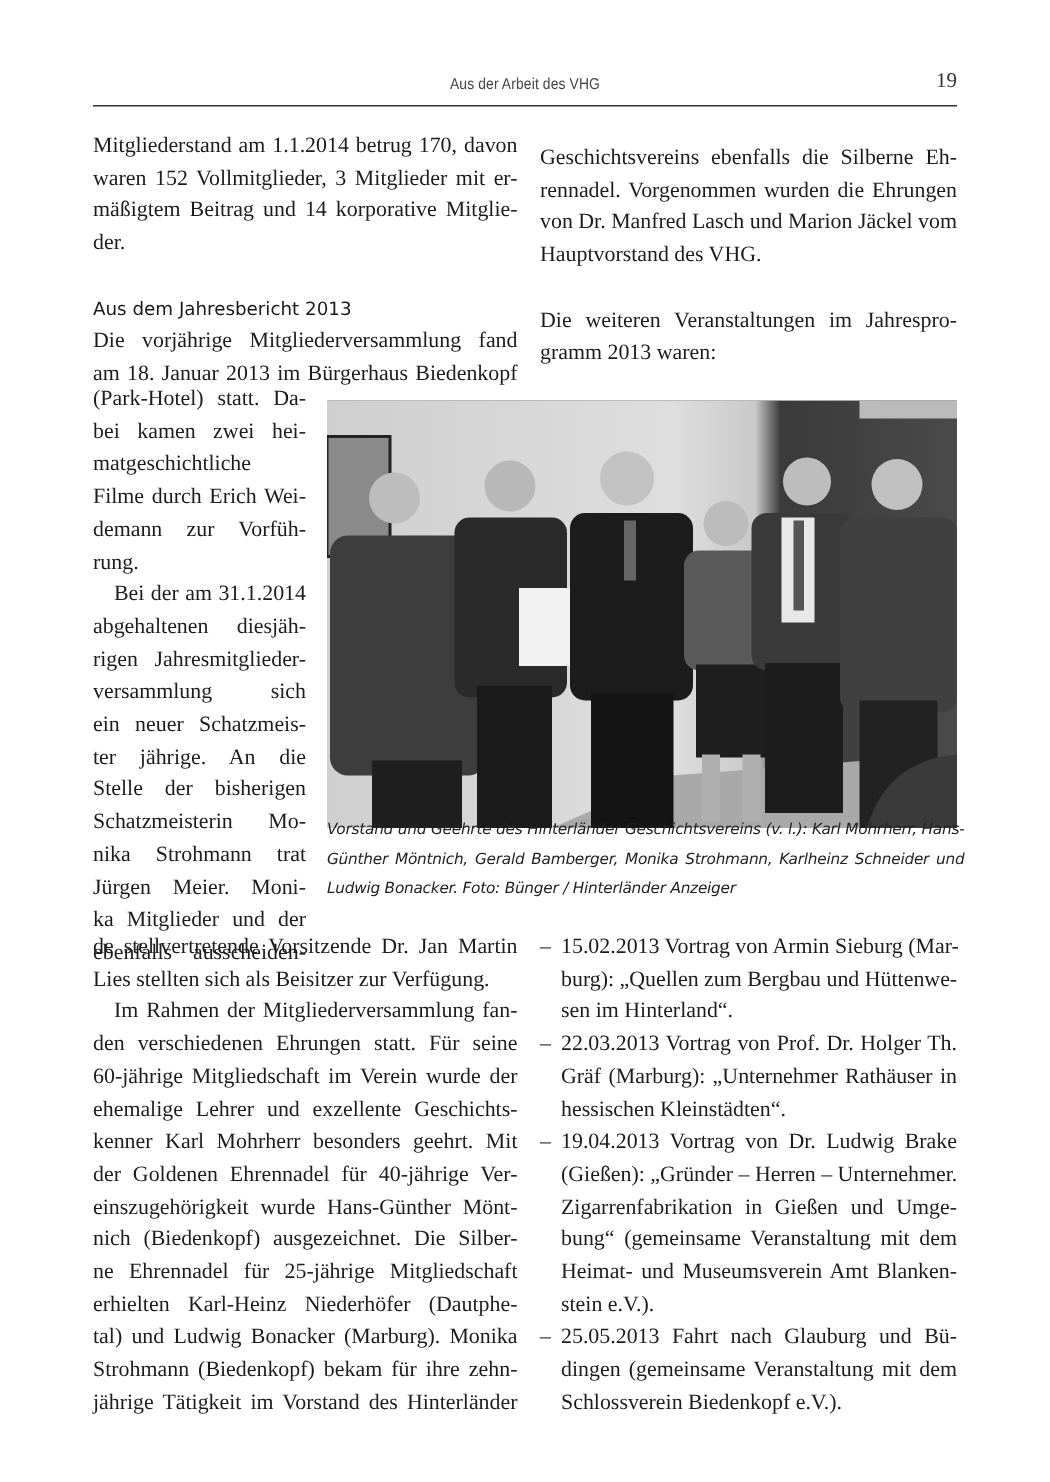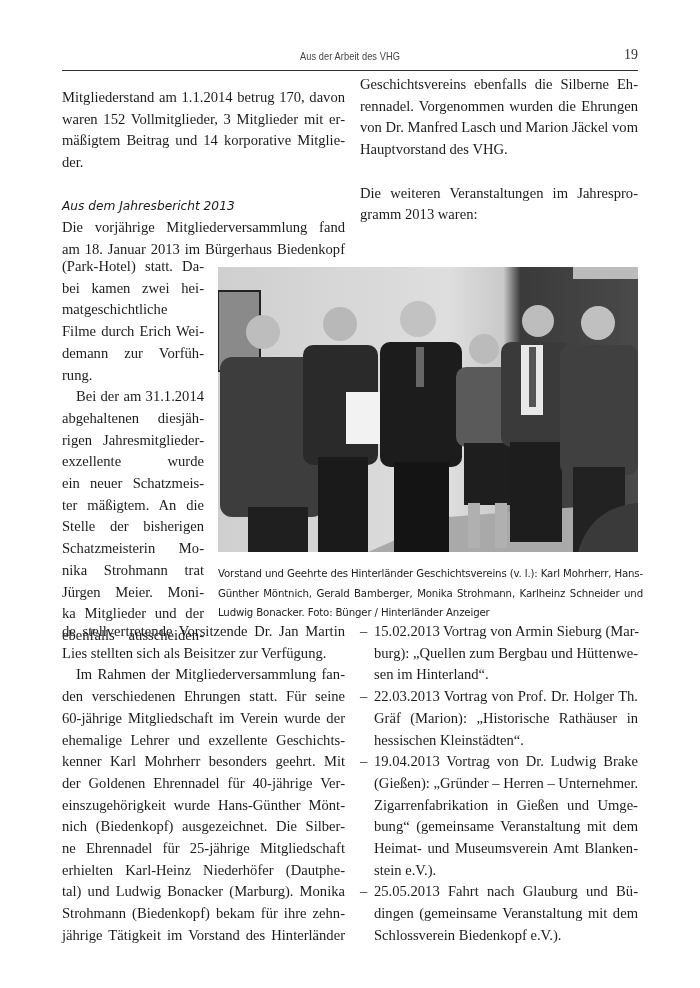--- a/index.html
+++ b/index.html
@@ -21,31 +21,31 @@
     }
     .col {
       position: absolute; font-family: "Liberation Serif", serif; font-size: 14.6px;
       line-height: 21.7px; text-align: justify; hyphens: manual;
     }
     .col p { margin: 0; }
     .line { display: block; white-space: nowrap; text-align: justify; text-align-last: justify; }
     .line.last { text-align-last: left; }
     .heading {
       font-family: "DejaVu Sans", sans-serif; font-size: 12.2px; line-height: 21.7px;
-      font-weight: normal; color: #1a1a1a; margin: 0; font-style: italic;
+      font-weight: normal; color: #1a1a1a; margin: 0;
     }
     .gap { height: 21.7px; }
     .indent { padding-left: 14px; }
     .photo {
       position: absolute; left: 218px; top: 267px; width: 420px; height: 285px;
       background: #6f6f6f; overflow: hidden;
     }
     .caption {
-      position: absolute; left: 218px; top: 564px; width: 425px;
-      font-family: "DejaVu Sans", sans-serif; font-size: 10.2px;
+      position: absolute; left: 218px; top: 544px; width: 425px;
+      font-family: "DejaVu Sans", sans-serif; font-style: italic; font-size: 10.2px;
       line-height: 19.6px; color: #222; letter-spacing: -0.15px;
     }
     .caption .line { text-align: justify; }
     ul.events { list-style: none; margin: 0; padding: 0; }
     ul.events li { position: relative; padding-left: 14px; }
     ul.events li .dash { position: absolute; left: 0; top: 0; }
   </style>
 </head>
 <body>
 
@@ -71,23 +71,23 @@
 <div class="col" style="left:62px; top:256px; width:142px;">
   <span class="line">(Park-Hotel) statt. Da-</span>
   <span class="line">bei kamen zwei hei-</span>
   <span class="line">matgeschichtliche</span>
   <span class="line">Filme durch Erich Wei-</span>
   <span class="line">demann zur Vorfüh-</span>
   <span class="line last">rung.</span>
   <span class="line indent">Bei der am 31.1.2014</span>
   <span class="line">abgehaltenen diesjäh-</span>
   <span class="line">rigen Jahresmitglieder-</span>
-  <span class="line">exzellente wurde</span>
+  <span class="line">versammlung sich</span>
   <span class="line">ein neuer Schatzmeis-</span>
-  <span class="line">ter mäßigtem. An die</span>
+  <span class="line">ter jährige. An die</span>
   <span class="line">Stelle der bisherigen</span>
   <span class="line">Schatzmeisterin Mo-</span>
   <span class="line">nika Strohmann trat</span>
   <span class="line">Jürgen Meier. Moni-</span>
   <span class="line">ka Mitglieder und der</span>
   <span class="line">ebenfalls ausscheiden-</span>
 </div>
 
 <div class="col" style="left:62px; top:621px; width:283px;">
   <span class="line">de stellvertretende Vorsitzende Dr. Jan Martin</span>
@@ -100,21 +100,21 @@
   <span class="line">der Goldenen Ehrennadel für 40-jährige Ver-</span>
   <span class="line">einszugehörigkeit wurde Hans-Günther Mönt-</span>
   <span class="line">nich (Biedenkopf) ausgezeichnet. Die Silber-</span>
   <span class="line">ne Ehrennadel für 25-jährige Mitgliedschaft</span>
   <span class="line">erhielten Karl-Heinz Niederhöfer (Dautphe-</span>
   <span class="line">tal) und Ludwig Bonacker (Marburg). Monika</span>
   <span class="line">Strohmann (Biedenkopf) bekam für ihre zehn-</span>
   <span class="line">jährige Tätigkeit im Vorstand des Hinterländer</span>
 </div>
 
-<div class="col" style="left:360px; top:74px; width:278px;">
+<div class="col" style="left:360px; top:95px; width:278px;">
   <p>
     <span class="line">Geschichtsvereins ebenfalls die Silberne Eh-</span>
     <span class="line">rennadel. Vorgenommen wurden die Ehrungen</span>
     <span class="line">von Dr. Manfred Lasch und Marion Jäckel vom</span>
     <span class="line last">Hauptvorstand des VHG.</span>
   </p>
   <div class="gap"></div>
   <p>
     <span class="line">Die weiteren Veranstaltungen im Jahrespro-</span>
     <span class="line last">gramm 2013 waren:</span>
@@ -187,21 +187,21 @@
   <ul class="events">
     <li>
       <span class="dash">–</span>
       <span class="line">15.02.2013 Vortrag von Armin Sieburg (Mar-</span>
       <span class="line">burg): „Quellen zum Bergbau und Hüttenwe-</span>
       <span class="line last">sen im Hinterland“.</span>
     </li>
     <li>
       <span class="dash">–</span>
       <span class="line">22.03.2013 Vortrag von Prof. Dr. Holger Th.</span>
-      <span class="line">Gräf (Marion): „Historische Rathäuser in</span>
+      <span class="line">Gräf (Marburg): „Unternehmer Rathäuser in</span>
       <span class="line last">hessischen Kleinstädten“.</span>
     </li>
     <li>
       <span class="dash">–</span>
       <span class="line">19.04.2013 Vortrag von Dr. Ludwig Brake</span>
       <span class="line">(Gießen): „Gründer – Herren – Unternehmer.</span>
       <span class="line">Zigarrenfabrikation in Gießen und Umge-</span>
       <span class="line">bung“ (gemeinsame Veranstaltung mit dem</span>
       <span class="line">Heimat- und Museumsverein Amt Blanken-</span>
       <span class="line last">stein e.V.).</span>

